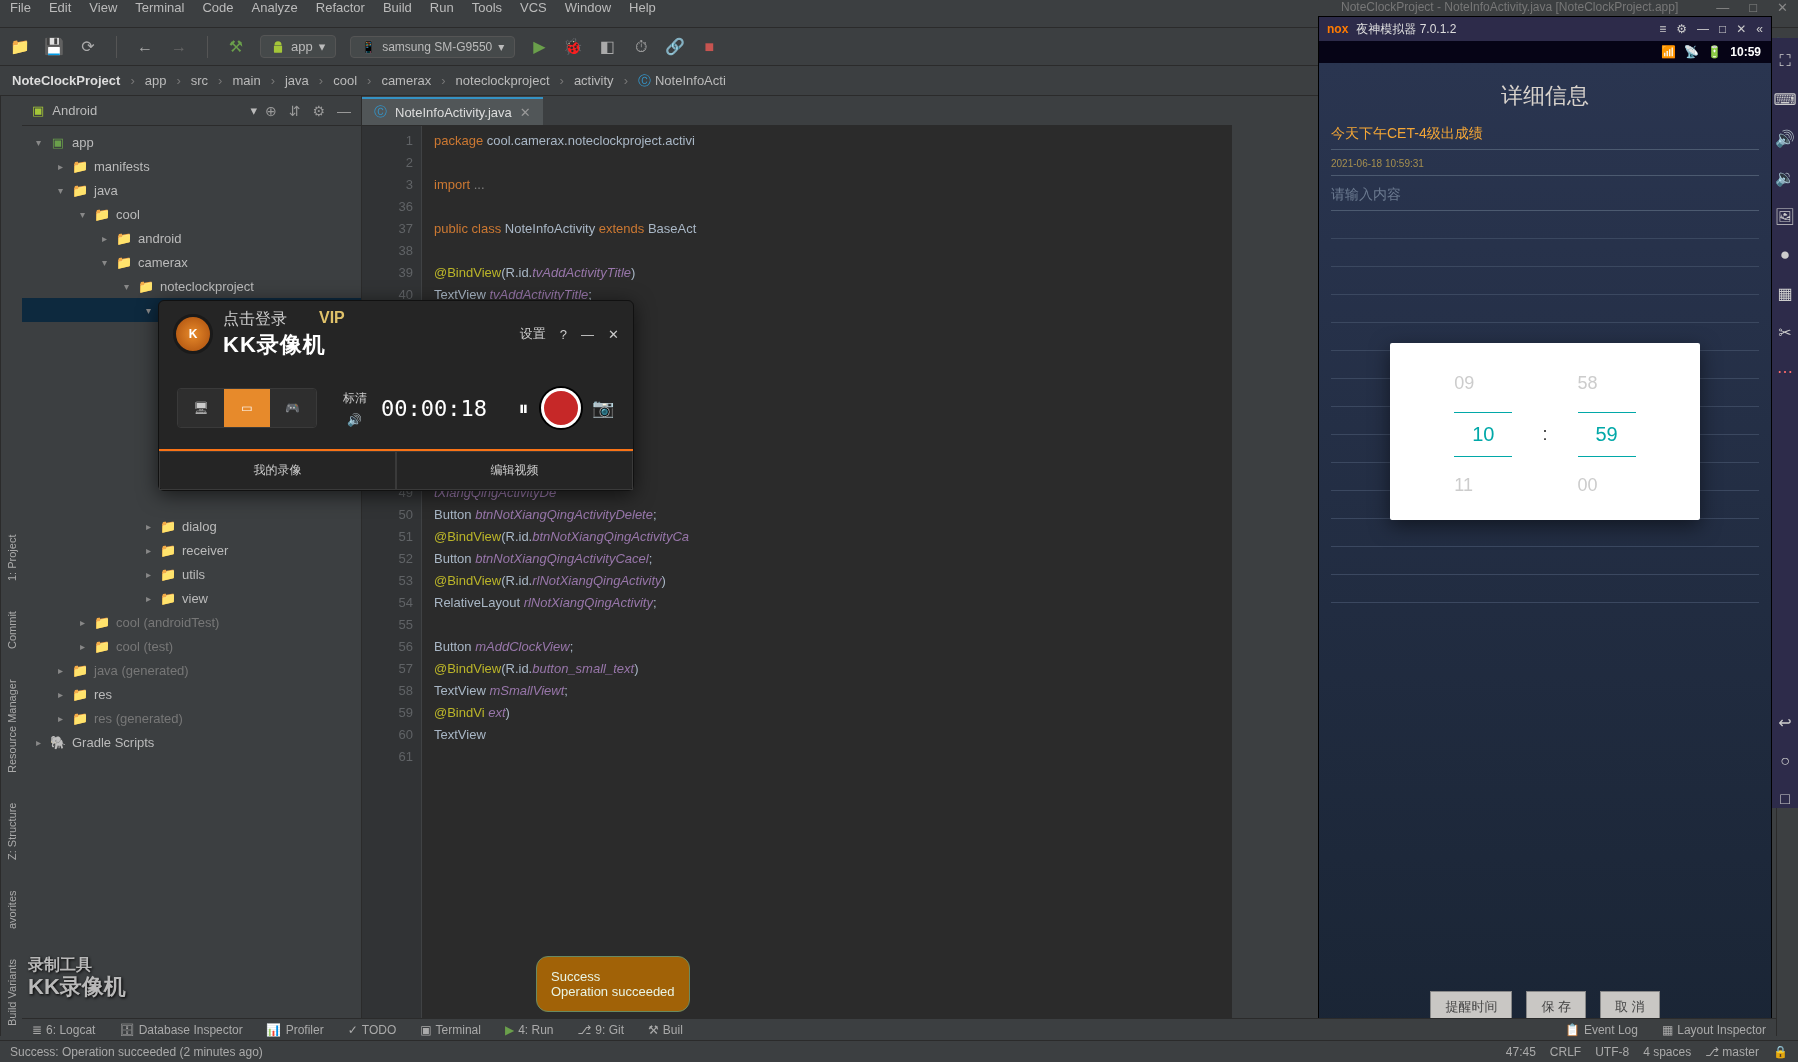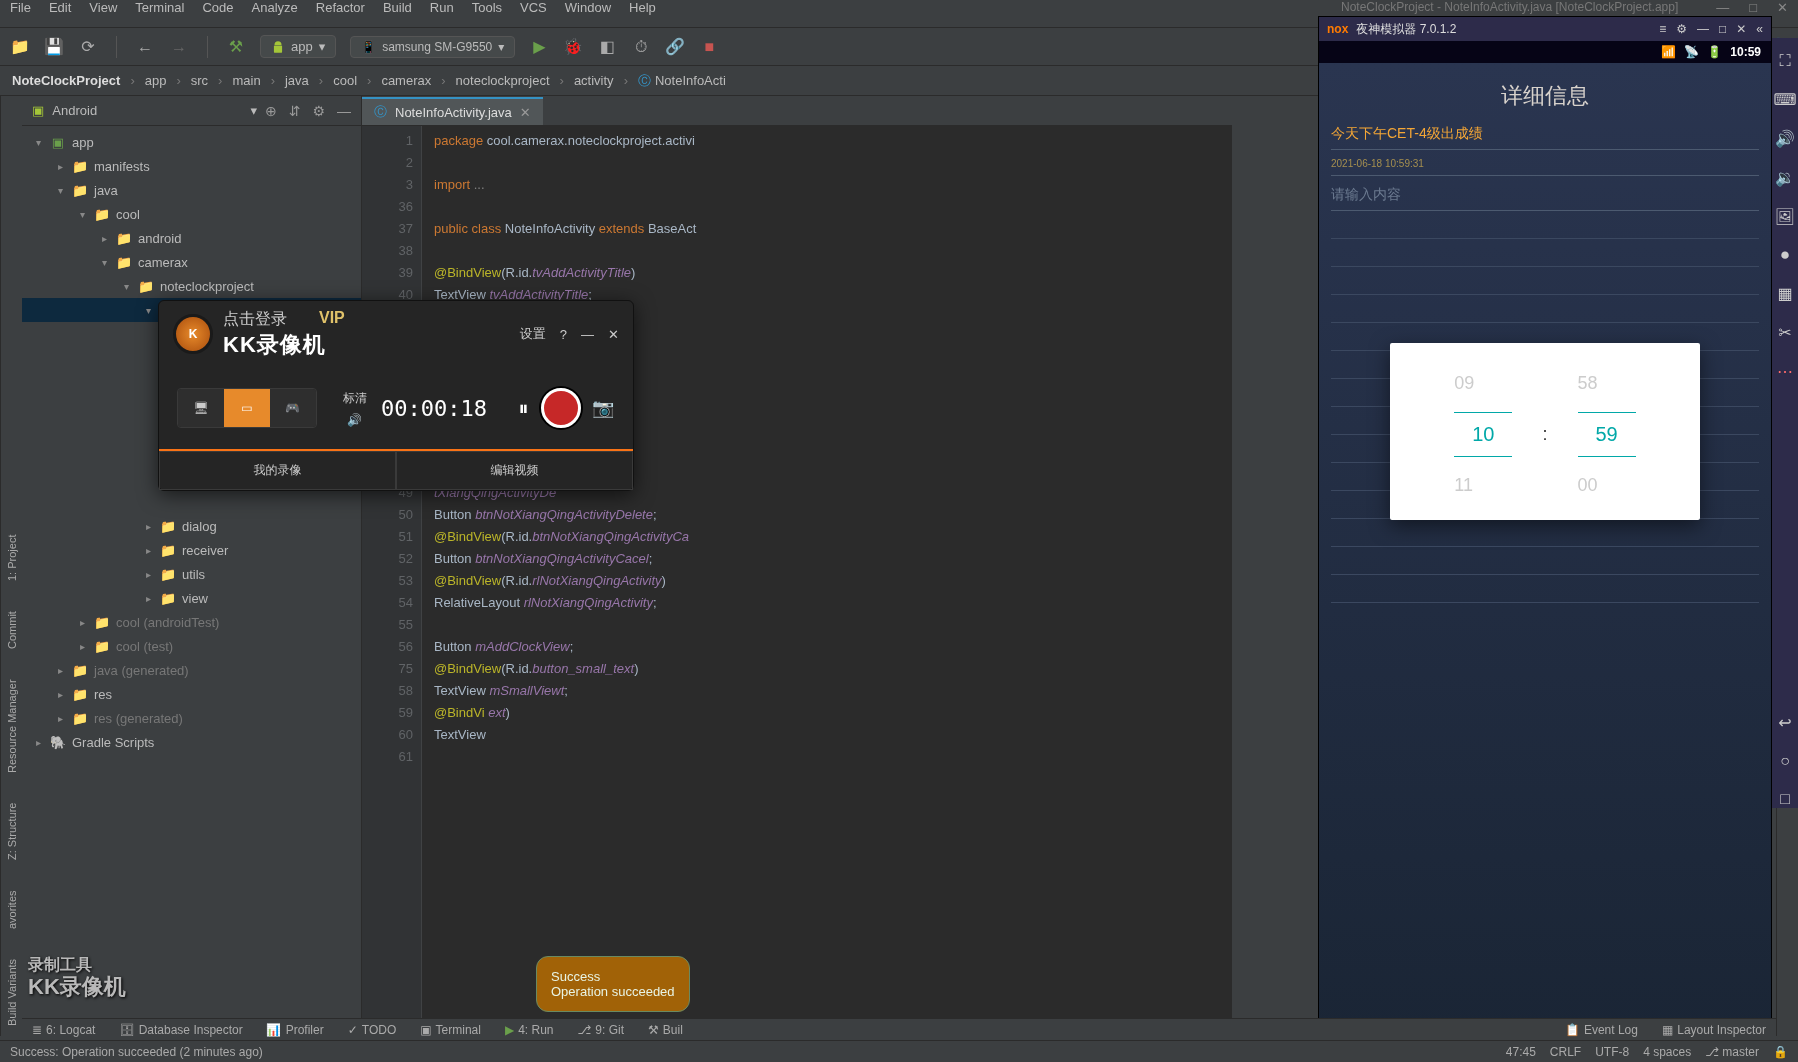--- a/index.html
+++ b/index.html
@@ -373,21 +373,21 @@
         <div>47</div>
         <div>48</div>
         <div>49</div>
         <div>50</div>
         <div>51</div>
         <div>52</div>
         <div>53</div>
         <div>54</div>
         <div>55</div>
         <div>56</div>
-        <div>75</div>
+        <div>57</div>
         <div>58</div>
         <div>59</div>
         <div>60</div>
         <div>61</div>
       </div>
     <div class="codelines" id="codelines">
         <div><span class="kw">package</span> cool.camerax.noteclockproject.activi</div>
         <div></div>
         <div><span class="kw">import</span> <span class="cmt">...</span></div>
         <div></div>
@@ -473,20 +473,25 @@
           <div></div>
           <div></div>
           <div></div>
           <div></div>
           <div></div>
           <div></div>
           <div></div>
           <div></div>
         </div>
     </div>
+    <div class="emubtns">
+      <div class="emubtn">提醒时间</div>
+      <div class="emubtn">保 存</div>
+      <div class="emubtn">取 消</div>
+    </div>
 
     <div class="dialog">
       <div class="picker">
         <div class="pickercol">
           <div class="faded">09</div>
           <div class="mid">10</div>
           <div class="faded">11</div>
         </div>
         <div>:</div>
         <div class="pickercol">

